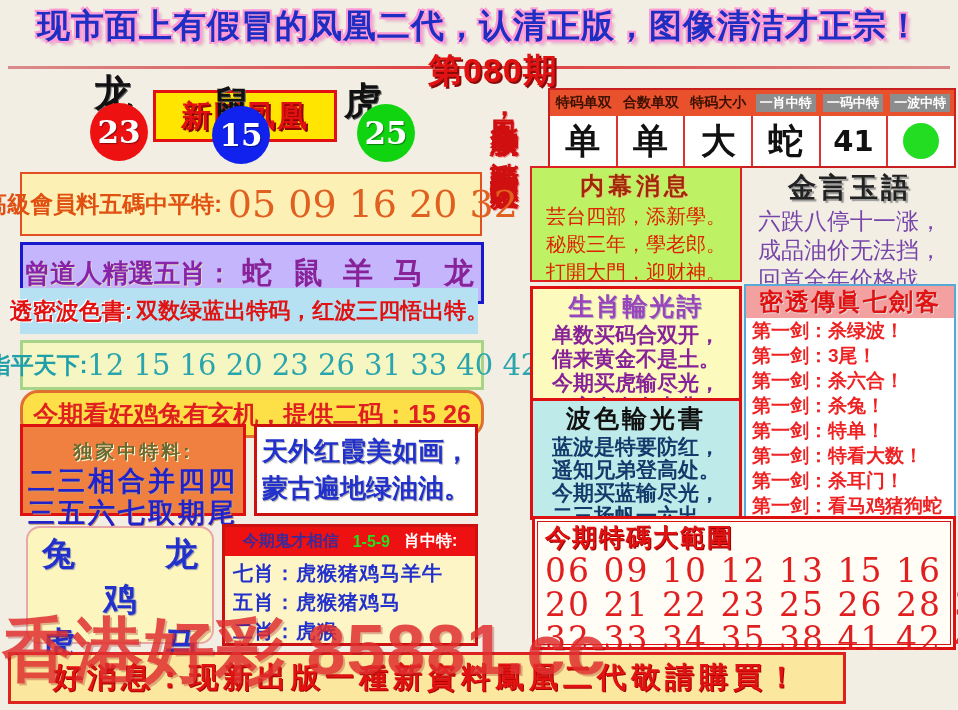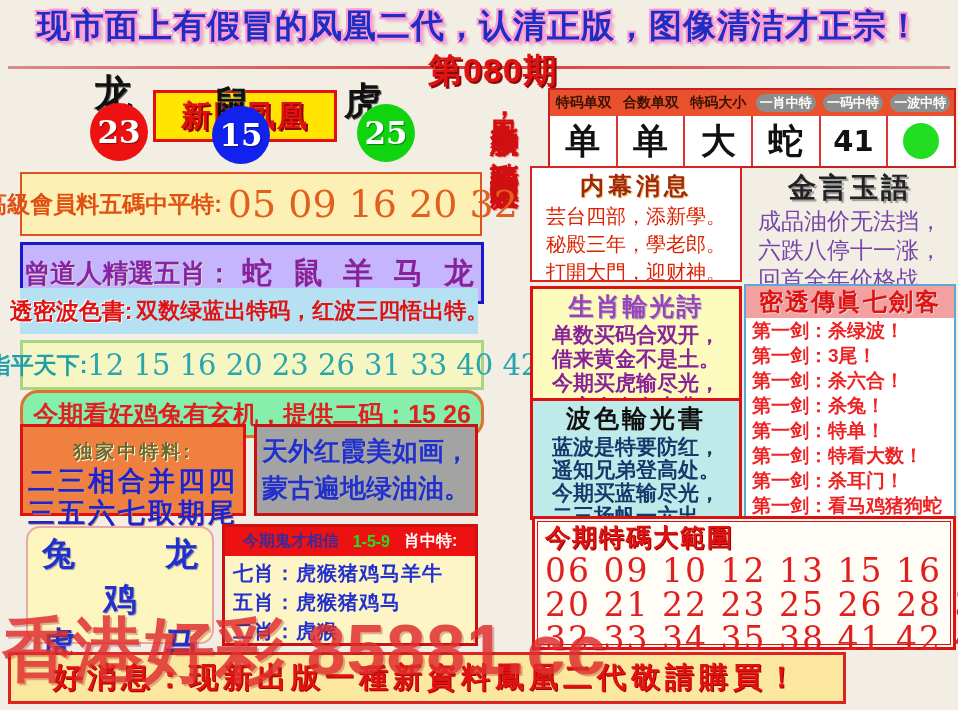--- a/index.html
+++ b/index.html
@@ -33,21 +33,21 @@
     left:480px;top:96px;height:566px;width:50px;
     writing-mode:vertical-rl;text-orientation:upright;
     font-size:29px;font-weight:bold;color:#d01010;letter-spacing:2px;line-height:50px;
     text-shadow:1px 1px 0 #f0a0a0;
   }
 
   
   .rtable{left:548px;top:88px;width:404px;height:76px;border:2px solid #c81f1f;background:#fff;display:flex;flex-direction:column}
   .rt-head{height:26px;background:#e8512b;display:flex}
   .rt-head .th{flex:1;display:flex;align-items:center;justify-content:center;font-size:14px;font-weight:bold;color:#3a1000;white-space:nowrap}
-  .rt-head .badge{background:#8d8d8d;color:#fff;border-radius:9px;padding:0 4px;font-size:13px;font-weight:bold}
+  .rt-head .badge{background:#8d8d8d;color:#fff;border-radius:0;padding:0 4px;font-size:13px;font-weight:bold}
   .rt-vals{flex:1;display:flex}
   .rt-vals .td{flex:1;border-right:2px solid #d33;display:flex;align-items:center;justify-content:center;
                font-size:35px;color:#111;font-family:"DejaVu Serif","Liberation Serif",serif;font-weight:bold}
   .rt-vals .td:last-child{border-right:none}
   .rt-vals .num{font-size:29px;font-family:"DejaVu Sans","Liberation Sans",sans-serif}
   .dot{width:36px;height:36px;border-radius:50%}
 
   
   .lbox{left:20px;width:458px}
   .vipbox{top:172px;height:60px;background:#fdf0b4;border:2px solid #e05020;display:flex;align-items:center;justify-content:center;gap:6px}
@@ -55,44 +55,44 @@
   .vipbox .nums{font-size:38px;color:#e06020;font-family:"DejaVu Serif","Liberation Serif",serif;white-space:nowrap}
   .fivebox{top:242px;height:56px;background:#c4b5fd;border:3px solid #1818cc;display:flex;align-items:center;justify-content:center;gap:10px}
   .fivebox .lab{font-size:26px;font-weight:bold;color:#8822aa;text-shadow:1px 1px 0 #ddb;white-space:nowrap}
   .fivebox .val{font-size:30px;font-weight:bold;color:#882299;letter-spacing:6px;white-space:nowrap}
   .wavebox{top:288px;height:46px;background:#b5e1f2;display:flex;align-items:center;justify-content:center;gap:4px}
   .wavebox .lab{font-size:23px;font-weight:bold;color:#e01212;text-shadow:1px 1px 0 #fff,-1px -1px 0 #fff;white-space:nowrap}
   .wavebox .txt{font-size:22px;font-weight:bold;color:#e01212;white-space:nowrap}
   .tenbox{top:340px;height:44px;background:#f6f6c2;border:3px solid #a8d488;display:flex;align-items:center;justify-content:center}
   .tenbox .lab{font-size:23px;font-weight:bold;color:#1fa0a8;white-space:nowrap}
   .tenbox .nums{font-size:29px;color:#2aa5ad;font-family:"DejaVu Serif","Liberation Serif",serif;white-space:nowrap}
-  .twobox{top:390px;height:42px;background:#86efac;border:3px solid #e07030;border-radius:18px;display:flex;align-items:center;justify-content:center}
+  .twobox{top:390px;height:42px;background:#fde047;border:3px solid #e07030;border-radius:18px;display:flex;align-items:center;justify-content:center}
   .twobox .txt{font-size:25px;font-weight:bold;color:#e02020;white-space:nowrap}
   .exclbox{left:20px;top:424px;width:226px;height:92px;background:#ef8040;border:3px solid #dd1111;padding-top:12px;box-sizing:border-box;text-align:center}
   .exclbox .lab{font-size:19px;font-weight:bold;color:#6a6a30;text-shadow:1px 1px 0 #ffd;letter-spacing:3px}
   .exclbox .ln{font-size:27px;font-weight:bold;color:#2222cc;letter-spacing:3px;line-height:32px;text-shadow:1px 1px 0 #c96}
-  .coupbox{left:254px;top:424px;width:224px;height:92px;background:#a3a3a3;border:3px solid #cc1111;box-sizing:border-box;
+  .coupbox{left:254px;top:424px;width:224px;height:92px;background:#ffffff;border:3px solid #cc1111;box-sizing:border-box;
            display:flex;flex-direction:column;align-items:center;justify-content:center}
   .coupbox .ln{font-size:26px;font-weight:bold;color:#2230cc;line-height:37px;white-space:nowrap;text-shadow:1px 1px 1px #aaa}
   .zgrid{left:26px;top:526px;width:188px;height:118px;background:#fcf5be;border:2px solid #e8a8a8;border-radius:14px;
          box-sizing:border-box;padding:4px 14px;display:flex;flex-direction:column;justify-content:space-between}
   .zgrid .row{display:flex;justify-content:space-between}
   .zgrid .mid{justify-content:center}
   .zchar{font-size:33px;font-weight:bold;color:#2230cc;text-shadow:1px 1px 1px #99a}
   .ghost{left:222px;top:524px;width:256px;height:122px;border:3px solid #cc1111;box-sizing:border-box;background:#fdf5c6}
   .ghost .hd{height:29px;background:#ee1111;display:flex;align-items:center;justify-content:center;gap:14px;white-space:nowrap}
   .ghost .hd .pre{font-size:16px;font-weight:bold;color:#3a2a9a}
   .ghost .hd .grn{font-size:16px;font-weight:bold;color:#22e022}
   .ghost .hd .suf{font-size:16px;font-weight:bold;color:#fff}
   .ghost .bd{padding:3px 8px}
   .ghost .bd .ln{font-size:20px;font-weight:bold;color:#2230cc;line-height:29px;white-space:nowrap;letter-spacing:1px}
 
   
   .mbox{left:530px;width:212px;box-sizing:border-box}
-  .insider{top:166px;height:116px;background:#ffffff;border:2px solid #dd2222;text-align:center}
+  .insider{top:166px;height:116px;background:#bef264;border:2px solid #dd2222;text-align:center}
   .insider .ttl{font-size:24px;font-weight:bold;color:#a02808;letter-spacing:4px;text-shadow:1px 1px 0 #f0c878;margin-top:2px}
   .insider .ln{font-size:20px;color:#dd2200;line-height:28px;white-space:nowrap}
   .zpoem{top:286px;height:126px;background:#fdfabe;border:3px solid #dd1111;text-align:center}
   .zpoem .ttl{font-size:25px;font-weight:bold;color:#9944bb;letter-spacing:2px;text-shadow:1px 1px 0 #bbb;margin-top:1px}
   .zpoem .ln{font-size:21px;font-weight:bold;color:#882299;line-height:24px;white-space:nowrap}
   .wpoem{top:398px;height:122px;background:#bfeaea;border:3px solid #dd1111;text-align:center}
   .wpoem .ttl{font-size:25px;font-weight:bold;color:#111;letter-spacing:3px;margin-top:1px}
   .wpoem .ln{font-size:21px;font-weight:bold;color:#123a6a;line-height:23px;white-space:nowrap}
 
   
@@ -232,22 +232,22 @@
 <div class="abs mbox wpoem">
   <div class="ttl">波色輪光書</div>
   <div class="ln">蓝波是特要防红，</div>
   <div class="ln">遥知兄弟登高处。</div>
   <div class="ln">今期买蓝输尽光，</div>
   <div class="ln">二三扬帆一六出。</div>
 </div>
 
 <div class="abs rbox golden">
   <div class="ttl">金言玉語</div>
+  <div class="ln">六跌八停十一涨，</div>
   <div class="ln">成品油价无法挡，</div>
-  <div class="ln">六跌八停十一涨，</div>
   <div class="ln">回首全年价格战。</div>
 </div>
 <div class="abs rbox swords">
   <div class="ttl">密透傳眞七劍客</div>
   <div class="ln">第一剑：杀绿波！</div>
   <div class="ln">第一剑：3尾！</div>
   <div class="ln">第一剑：杀六合！</div>
   <div class="ln">第一剑：杀兔！</div>
   <div class="ln">第一剑：特单！</div>
   <div class="ln">第一剑：特看大数！</div>

